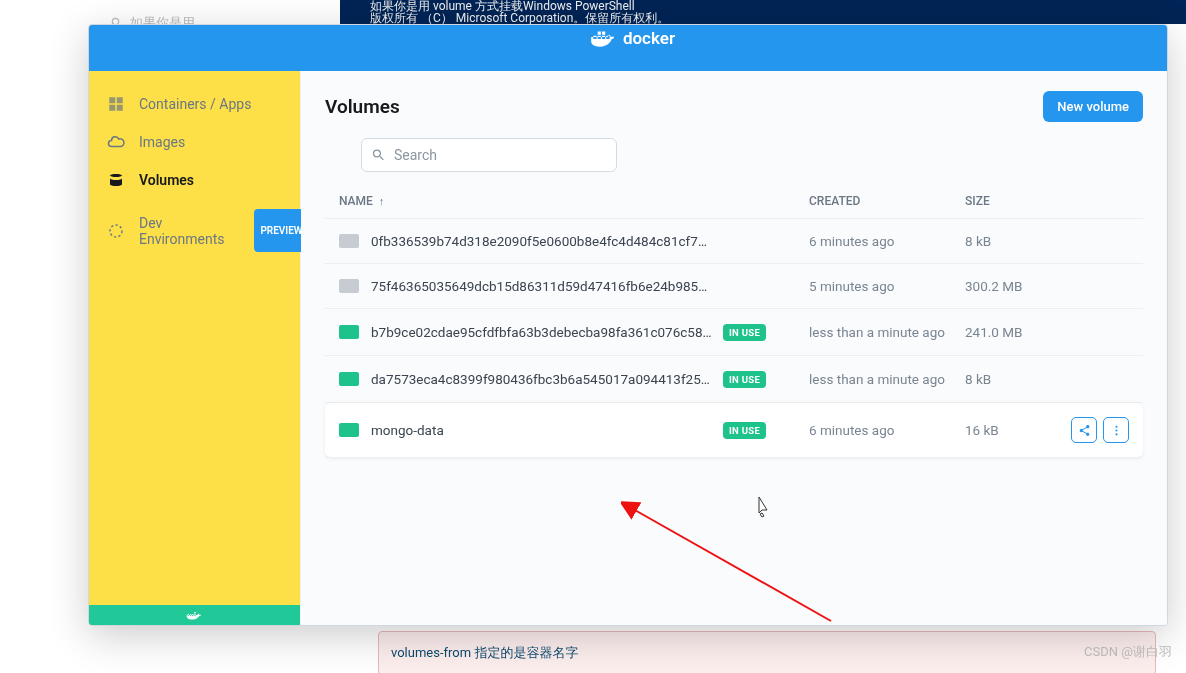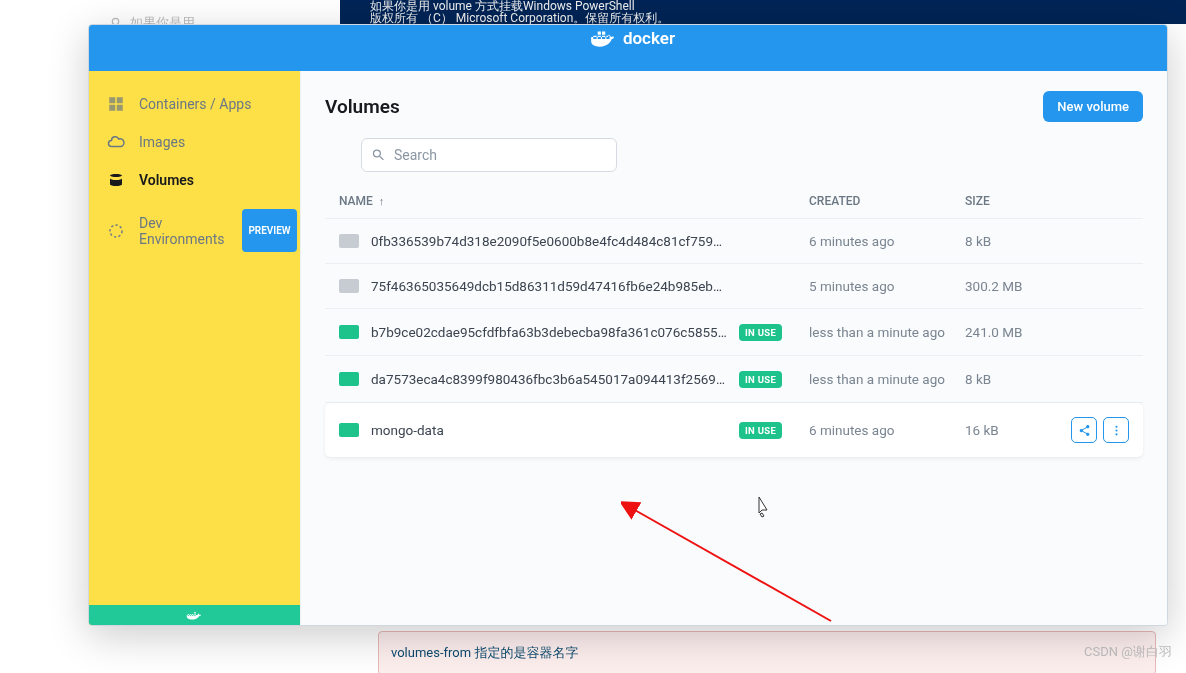--- a/index.html
+++ b/index.html
@@ -22,21 +22,21 @@
   .avatar { width:24px; height:24px; border-radius:50%; background:#fff; display:flex; align-items:center; justify-content:center; }
   .avatar svg { width:14px; height:14px; fill:#2496ed; }
   .win-controls { display:flex; margin-left:18px; }
   .win-btn { width:44px; height:30px; display:flex; align-items:center; justify-content:center; color:#e8f4fd; cursor:pointer; font-size:14px; }
 
   .body-row { flex:1; display:flex; min-height:0; }
   .sidebar { width:212px; background:#fde047; border-right:1px solid #eef0f2; padding-top:14px; position:relative; }
   .nav-item { display:flex; align-items:center; gap:14px; padding:10px 18px; font-size:14px; color:#6b7785; cursor:pointer; }
   .nav-item.active { color:#17191c; font-weight:600; }
   .nav-item svg { width:18px; height:18px; fill:currentColor; flex-shrink:0; }
-  .preview-badge { background:#2496ed; color:#fff; font-size:10px; font-weight:600; padding:16px 6px; border-radius:4px; margin-left:4px; }
+  .preview-badge { background:#2496ed; color:#fff; font-size:10px; font-weight:600; padding:16px 6px; border-radius:4px; margin-left:16px; }
   .sidebar-footer { position:absolute; bottom:0; left:0; right:0; height:20px; background:#20c997; display:flex; align-items:center; justify-content:center; }
   .sidebar-footer svg { width:18px; height:12px; fill:#fff; }
 
   .main { flex:1; background:#fafbfc; padding:20px 24px 0; display:flex; flex-direction:column; min-width:0; position:relative; }
   .main-header { display:flex; align-items:center; justify-content:space-between; margin-bottom:16px; }
   .page-title { font-size:19px; font-weight:600; color:#17191c; }
   .btn-new { background:#2496ed; color:#fff; border:none; border-radius:6px; padding:8px 14px; font-size:13px; font-weight:500; cursor:pointer; }
   .search-wrap { position:relative; width:256px; margin-bottom:14px;margin-left:36px; }
   .search-wrap svg { position:absolute; left:10px; top:50%; transform:translateY(-50%); width:15px; height:15px; fill:#8a96a3; }
   .search-input { width:100%; height:34px; border:1px solid #d5dbe1; border-radius:6px; padding:0 10px 0 32px; font-size:14px; color:#333; background:#fff; }
@@ -49,21 +49,21 @@
   .col-size { width:100px; }
   .col-actions { width:64px; }
   .sort-arrow { font-size:11px; }
 
   .row { display:flex; align-items:center; padding:14px 14px; border-bottom:1px solid #eceff2; font-size:13.5px; color:#394452; cursor:pointer; }
   .row:hover, .row.hovered { background:#fff; box-shadow:0 1px 4px rgba(0,0,0,.06); border-radius:6px;justify-content:center; }
   .vol-icon { width:20px; height:14px; margin-right:12px; border-radius:2px; flex-shrink:0; }
   .vol-icon.gray { background:#c6ccd2; }
   .vol-icon.teal { background:#1ec28b; }
   .vol-name { flex:1; white-space:nowrap; overflow:hidden; text-overflow:ellipsis; min-width:0; padding-right:10px; color:#3b4450; }
-  .badge-col { width:70px; }
+  .badge-col { width:86px; }
   .inuse { display:inline-block; background:#1ec28b; color:#fff; font-size:9.5px; font-weight:700; padding:3px 6px; border-radius:4px; letter-spacing:.3px; }
   .cell-created { width:156px; color:#7a8592; }
   .cell-size { width:100px; color:#7a8592; }
   .cell-actions { width:64px; display:flex; gap:6px; justify-content:flex-end; }
   .mini-btn { width:26px; height:26px; border:1px solid #2496ed; border-radius:5px; display:flex; align-items:center; justify-content:center; cursor:pointer; background:#fff; }
   .mini-btn svg { width:13px; height:13px; fill:#2496ed; }
 
   .arrow-svg { position:absolute; left:320px; top:370px; pointer-events:none; }
   .cursor { position:absolute; left:452px; top:425px; pointer-events:none; }
 </style>

